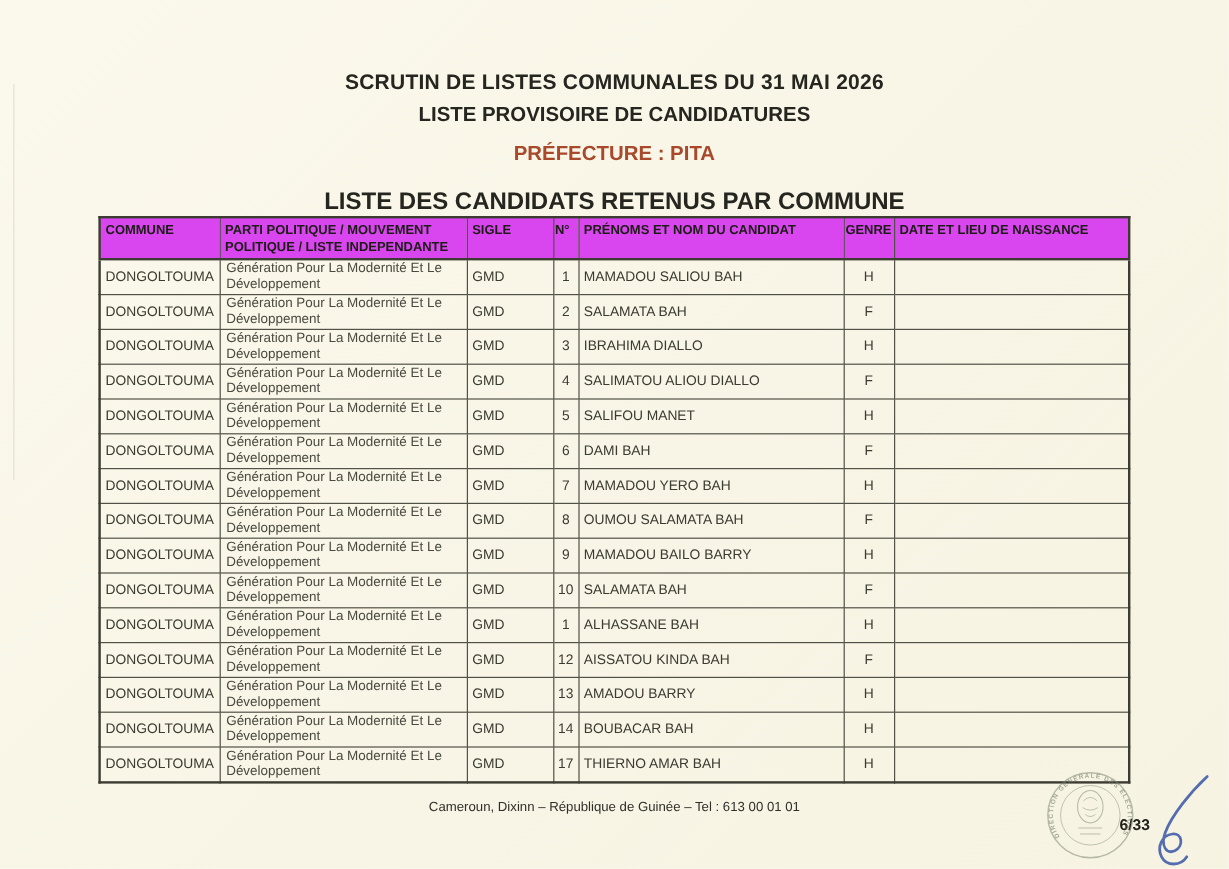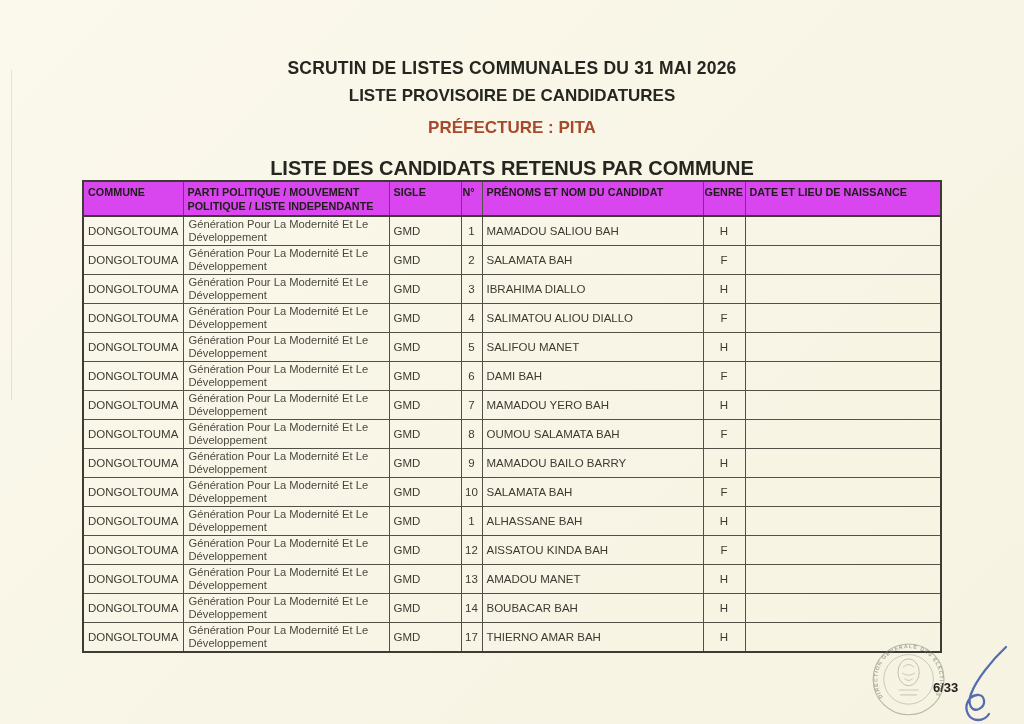--- a/index.html
+++ b/index.html
@@ -193,21 +193,21 @@
         <td class="col-num female">12</td>
         <td class="col-name female">AISSATOU KINDA BAH</td>
         <td class="col-gender">F</td>
         <td class="col-birth"></td>
       </tr>
       <tr>
         <td class="col-commune">DONGOLTOUMA</td>
         <td class="col-party">Génération Pour La Modernité Et Le Développement</td>
         <td class="col-sigle">GMD</td>
         <td class="col-num">13</td>
-        <td class="col-name">AMADOU MANET</td>
+        <td class="col-name">AMADOU BARRY</td>
         <td class="col-gender">H</td>
         <td class="col-birth"></td>
       </tr>
       <tr>
         <td class="col-commune">DONGOLTOUMA</td>
         <td class="col-party">Génération Pour La Modernité Et Le Développement</td>
         <td class="col-sigle">GMD</td>
         <td class="col-num">14</td>
         <td class="col-name">BOUBACAR BAH</td>
         <td class="col-gender">H</td>
@@ -219,20 +219,21 @@
         <td class="col-sigle">GMD</td>
         <td class="col-num">17</td>
         <td class="col-name">THIERNO AMAR BAH</td>
         <td class="col-gender">H</td>
         <td class="col-birth"></td>
       </tr>
     </tbody>
 </table>
 
 <div class="footer">
+  <div>Cameroun, Dixinn – République de Guinée – Tel : 613 00 01 01</div>
 </div>
 
 <div class="pagenum">6/33</div>
 
 <svg class="stamp" viewBox="0 0 120 120">
   <g stroke="rgba(118,126,108,0.50)" fill="none">
     <circle cx="58" cy="57" r="50" stroke-width="1.6"></circle>
     <circle cx="58" cy="57" r="35" stroke-width="1"></circle>
     <ellipse cx="58" cy="47" rx="15" ry="19" stroke-width="1.2"></ellipse>
     <path d="M50 40 q8 -8 16 0 M49 48 q9 6 18 0 M52 56 q6 5 12 0" stroke-width="1"></path>

